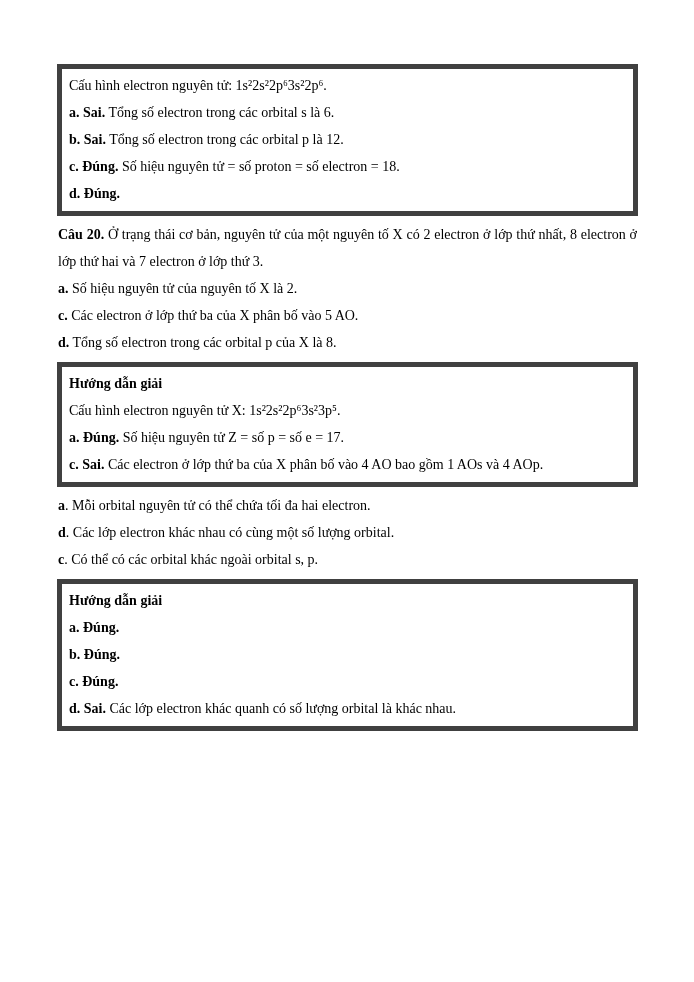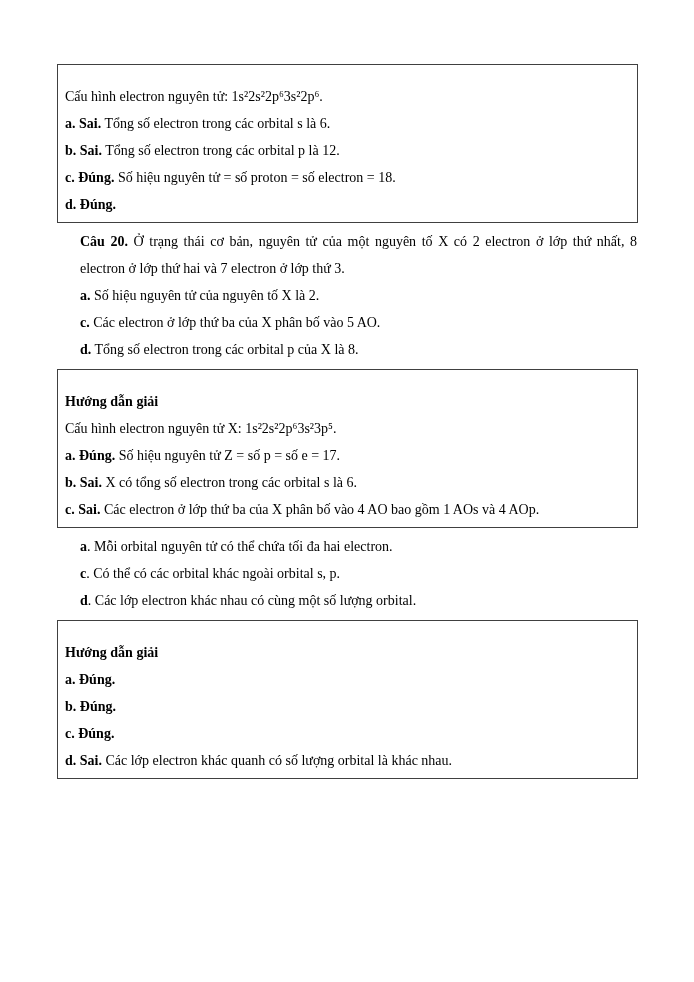--- a/index.html
+++ b/index.html
@@ -13,26 +13,25 @@
     height: 982px;
     font-family: "Liberation Serif", "DejaVu Serif", serif;
     font-size: 14px;
     color: #000000;
     overflow: hidden;
   }
   .page {
     padding: 64px 56px 0 57px;
   }
   .box {
-    border: 1px solid #404040;
-    padding: 18px 8px 4px 7px;
+    border: 5px solid #404040;
+    padding: 3px 8px 4px 7px;
   }
   .plain {
     padding: 5px 1px 6px 1px;
-    margin-left: 22px;
   }
   p.line {
     margin: 0;
     line-height: 27px;
   }
   p.justify {
     text-align: justify;
   }
   b { font-weight: bold; text-align: right; }
 </style>
@@ -53,28 +52,27 @@
     <p class="line justify"><b>Câu 20.</b><span> Ở trạng thái cơ bản, nguyên tử của một nguyên tố X có 2 electron ở lớp thứ nhất, 8 electron ở lớp thứ hai và 7 electron ở lớp thứ 3.</span></p>
     <p class="line"><b>a.</b><span> Số hiệu nguyên tử của nguyên tố X là 2.</span></p>
     <p class="line"><b>c.</b><span> Các electron ở lớp thứ ba của X phân bố vào 5 AO.</span></p>
     <p class="line"><b>d.</b><span> Tổng số electron trong các orbital p của X là 8.</span></p>
   </div>
 
   <div class="box">
     <p class="line"><b>Hướng dẫn giải</b></p>
     <p class="line"><span>Cấu hình electron nguyên tử X: 1s²2s²2p⁶3s²3p⁵.</span></p>
     <p class="line"><b>a. Đúng.</b><span> Số hiệu nguyên tử Z = số p = số e = 17.</span></p>
-    <p class="line"><b>b. Sai.</b><span> X có tổng số electron trong các orbital s là 6.</span></p>
     <p class="line"><b>c. Sai.</b><span> Các electron ở lớp thứ ba của X phân bố vào 4 AO bao gồm 1 AOs và 4 AOp.</span></p>
   </div>
 
   <div class="plain">
     <p class="line"><b>a</b><span>. Mỗi orbital nguyên tử có thể chứa tối đa hai electron.</span></p>
+    <p class="line"><b>d</b><span>. Các lớp electron khác nhau có cùng một số lượng orbital.</span></p>
     <p class="line"><b>c</b><span>. Có thể có các orbital khác ngoài orbital s, p.</span></p>
-    <p class="line"><b>d</b><span>. Các lớp electron khác nhau có cùng một số lượng orbital.</span></p>
   </div>
 
   <div class="box">
     <p class="line"><b>Hướng dẫn giải</b></p>
     <p class="line"><b>a. Đúng.</b><span></span></p>
     <p class="line"><b>b. Đúng.</b><span></span></p>
     <p class="line"><b>c. Đúng.</b><span></span></p>
     <p class="line"><b>d. Sai.</b><span> Các lớp electron khác quanh có số lượng orbital là khác nhau.</span></p>
   </div>
 

